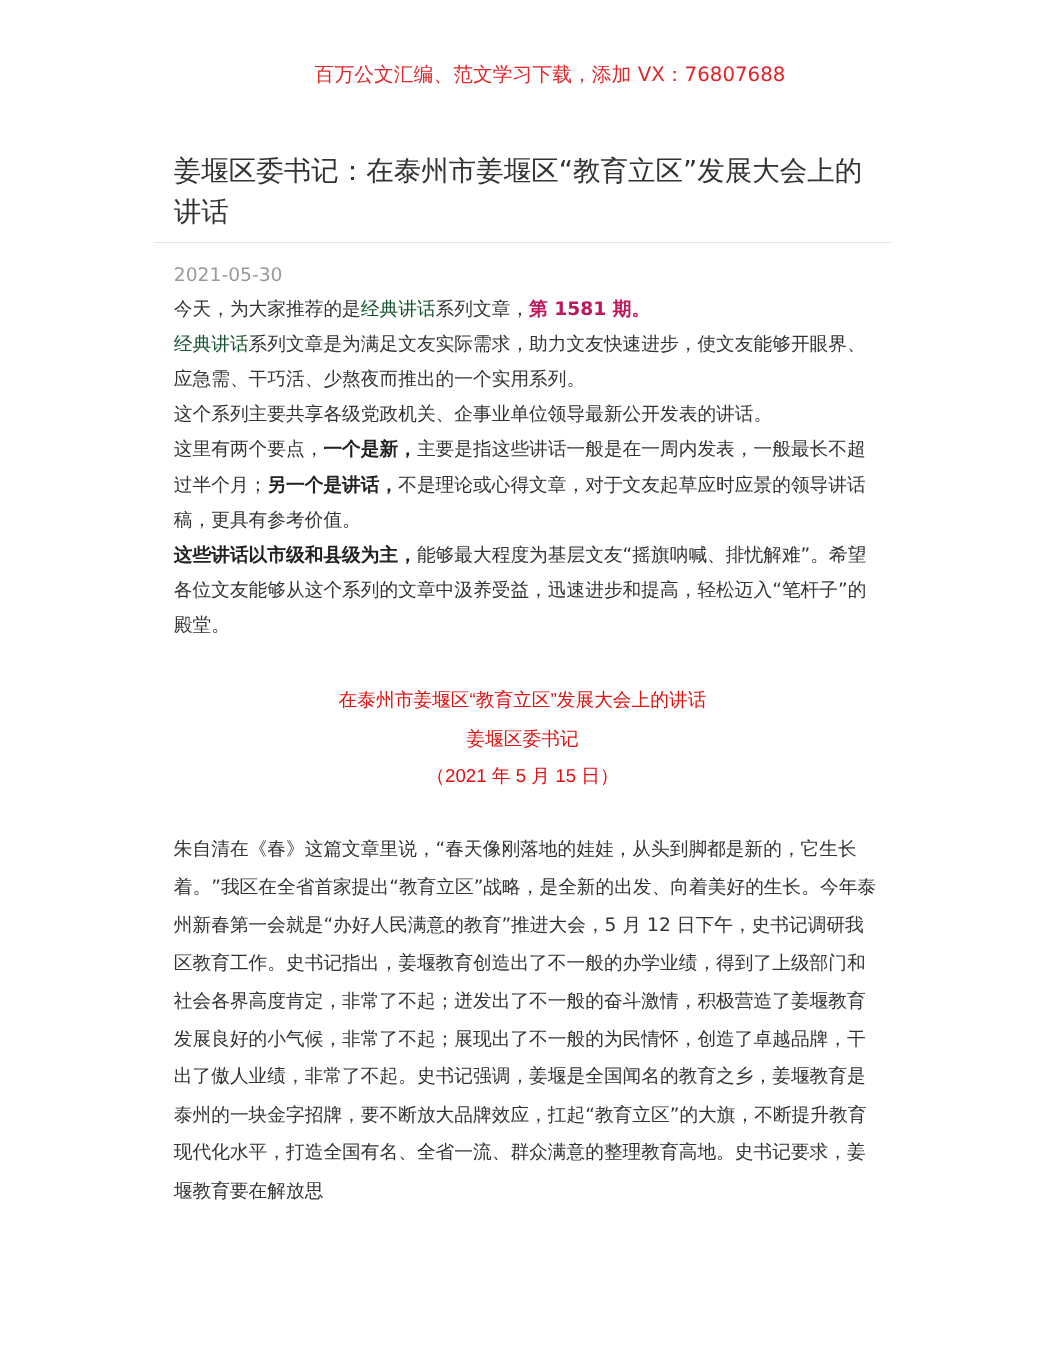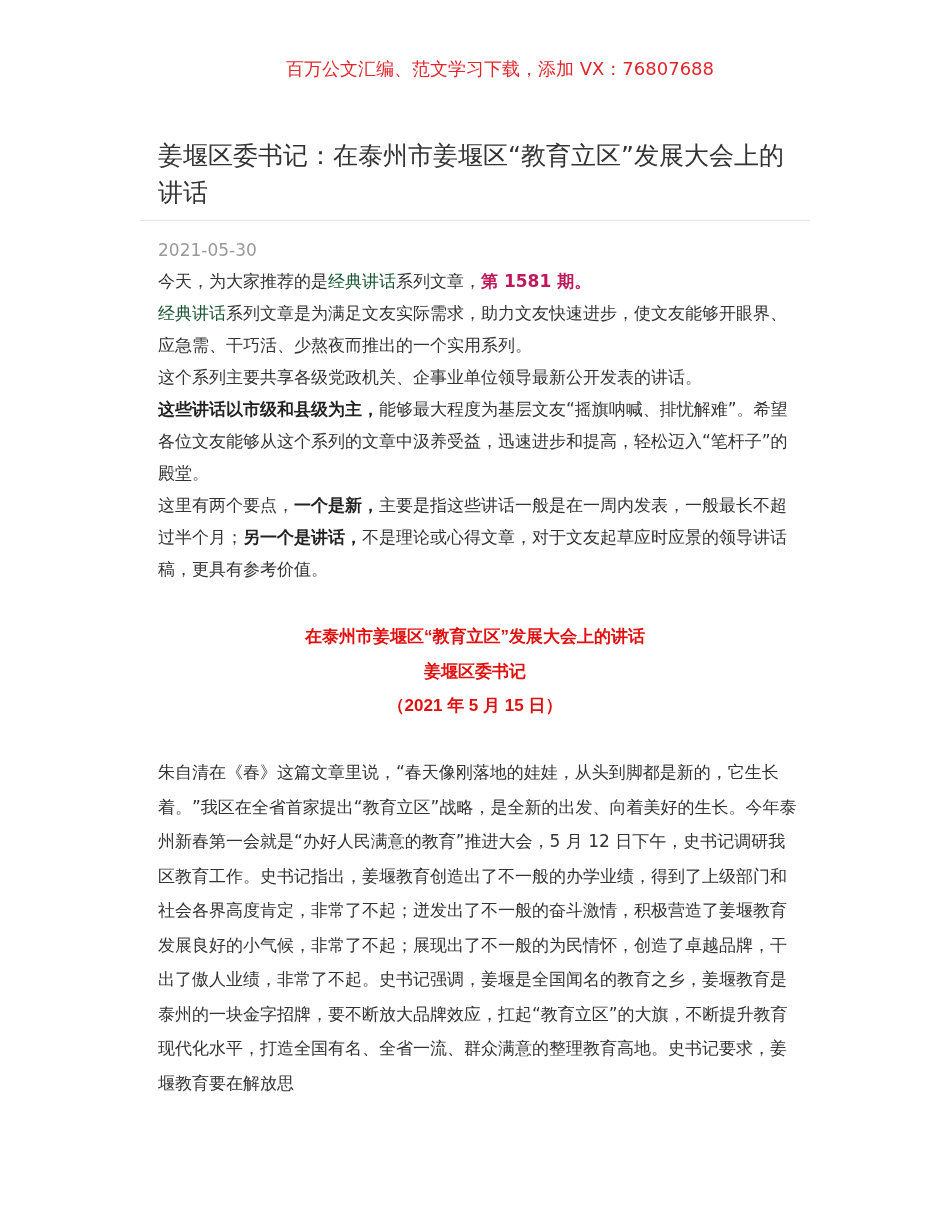--- a/index.html
+++ b/index.html
@@ -10,21 +10,21 @@
   .title { position: absolute; top: 137px; left: 158px; width: 640px;
            font-size: 25px; line-height: 37px; color: #333333; margin: 0; font-weight: normal; }
   .sep { position: absolute; top: 220px; left: 140px; width: 670px; height: 1px; background: #e5e5e5; }
   .date { position: absolute; top: 238px; left: 158px; font-size: 17px; color: #999999; line-height: 24px; }
   .intro { position: absolute; top: 265px; left: 158px; width: 640px; font-size: 17px; line-height: 32px; }
   .intro p { margin: 0; }
   .muted { color: #14532d; }
   .red-bold { color: #be185d; font-weight: bold; }
   .b { font-weight: bold; color: #222; }
   .heading-block { position: absolute; top: 620px; left: 0; width: 950px; text-align: center;
-                   color: #e0100f; font-weight: bold; font-family: "Liberation Sans", sans-serif; font-size: 17px; }
+                   color: #e0100f; font-weight: normal; font-family: "Liberation Sans", sans-serif; font-size: 17px; }
   .heading-block div { line-height: 34.5px; }
   .body-text { position: absolute; top: 755px; left: 158px; width: 640px; font-size: 17px; line-height: 34.5px; margin: 0; }
 </style>
 </head>
 <body>
 
 <div class="banner">百万公文汇编、范文学习下载，添加 VX：76807688</div>
 
 <h1 class="title">姜堰区委书记：在泰州市姜堰区“教育立区”发展大会上的讲话</h1>
 <div class="sep"></div>
@@ -32,24 +32,24 @@
 
 <div class="intro">
   <p>
     <span>今天，为大家推荐的是</span><span class="muted">经典讲话</span><span>系列文章，</span><span class="red-bold">第 1581 期。</span>
   </p>
   <p>
     <span class="muted">经典讲话</span><span>系列文章是为满足文友实际需求，助力文友快速进步，使文友能够开眼界、应急需、干巧活、少熬夜而推出的一个实用系列。</span>
   </p>
   <p>这个系列主要共享各级党政机关、企事业单位领导最新公开发表的讲话。</p>
   <p>
-    <span class="b">这些讲话以市级和县级为主，</span><span>能够最大程度为基层文友“摇旗呐喊、排忧解难”。希望各位文友能够从这个系列的文章中汲养受益，迅速进步和提高，轻松迈入“笔杆子”的殿堂。</span>
+    <span>这里有两个要点，</span><span class="b">一个是新，</span><span>主要是指这些讲话一般是在一周内发表，一般最长不超过半个月；</span><span class="b">另一个是讲话，</span><span>不是理论或心得文章，对于文友起草应时应景的领导讲话稿，更具有参考价值。</span>
   </p>
   <p>
-    <span>这里有两个要点，</span><span class="b">一个是新，</span><span>主要是指这些讲话一般是在一周内发表，一般最长不超过半个月；</span><span class="b">另一个是讲话，</span><span>不是理论或心得文章，对于文友起草应时应景的领导讲话稿，更具有参考价值。</span>
+    <span class="b">这些讲话以市级和县级为主，</span><span>能够最大程度为基层文友“摇旗呐喊、排忧解难”。希望各位文友能够从这个系列的文章中汲养受益，迅速进步和提高，轻松迈入“笔杆子”的殿堂。</span>
   </p>
 </div>
 
 <div class="heading-block">
   <div>在泰州市姜堰区“教育立区”发展大会上的讲话</div>
   <div>姜堰区委书记</div>
   <div>（2021 年 5 月 15 日）</div>
 </div>
 
 <p class="body-text">朱自清在《春》这篇文章里说，“春天像刚落地的娃娃，从头到脚都是新的，它生长着。”我区在全省首家提出“教育立区”战略，是全新的出发、向着美好的生长。今年泰州新春第一会就是“办好人民满意的教育”推进大会，5 月 12 日下午，史书记调研我区教育工作。史书记指出，姜堰教育创造出了不一般的办学业绩，得到了上级部门和社会各界高度肯定，非常了不起；迸发出了不一般的奋斗激情，积极营造了姜堰教育发展良好的小气候，非常了不起；展现出了不一般的为民情怀，创造了卓越品牌，干出了傲人业绩，非常了不起。史书记强调，姜堰是全国闻名的教育之乡，姜堰教育是泰州的一块金字招牌，要不断放大品牌效应，扛起“教育立区”的大旗，不断提升教育现代化水平，打造全国有名、全省一流、群众满意的整理教育高地。史书记要求，姜堰教育要在解放思</p>

